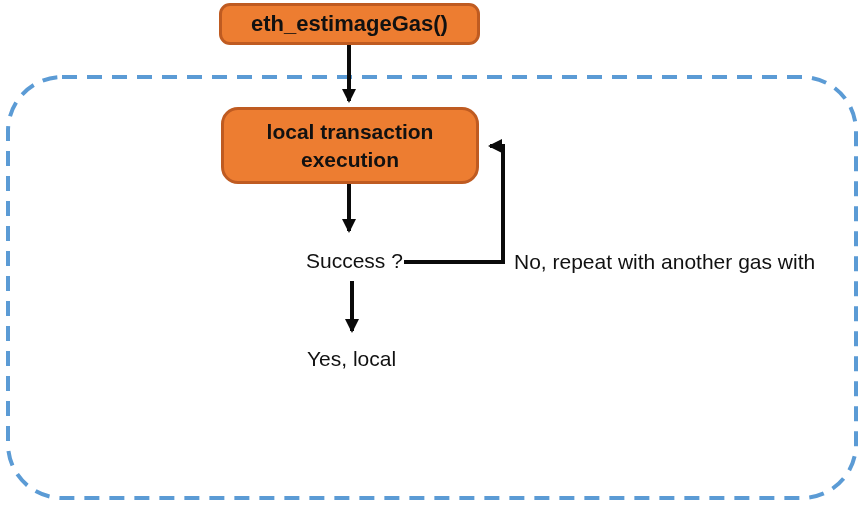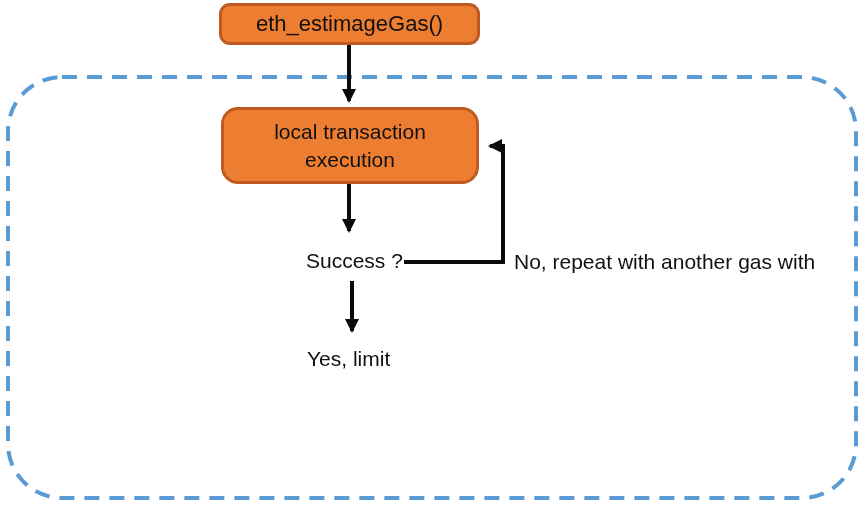--- a/index.html
+++ b/index.html
@@ -39,20 +39,21 @@
   .node {
     position: absolute;
     background: var(--color-node_fill, #ED7D31);
     border: 3px solid var(--color-node_border, #BF5B21);
     box-sizing: border-box;
     display: flex;
     align-items: center;
     justify-content: center;
     text-align: center;
     color: var(--color-text, #111111);
+    font-weight: bold;
   }
   .node-eth {
     left: 219px;
     top: 3px;
     width: 261px;
     height: 42px;
     border-radius: 11px;
     font-size: 22px;
   }
   .node-local {
@@ -103,15 +104,15 @@
   </div>
 
   <div class="node node-local">
     <span>local transaction execution</span>
   </div>
 
   <div class="flow-label label-success">Success ?</div>
 
   <div class="flow-label label-no">No, repeat with another gas with</div>
 
-  <div class="flow-label label-yes">Yes, limit</div>
+  <div class="flow-label label-yes">Yes, local</div>
 
 </div>
 
 </body></html>

